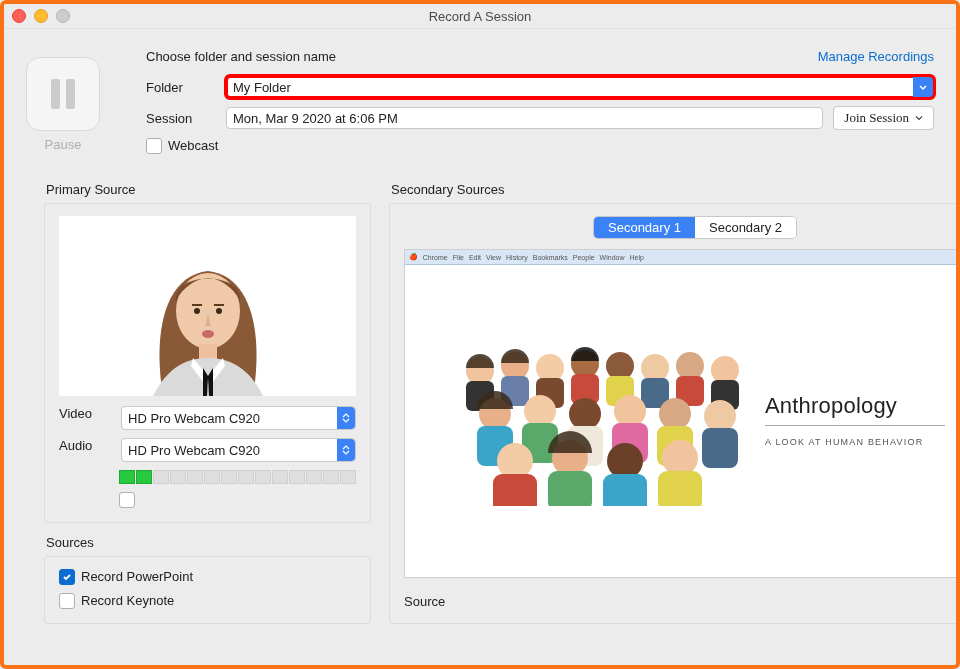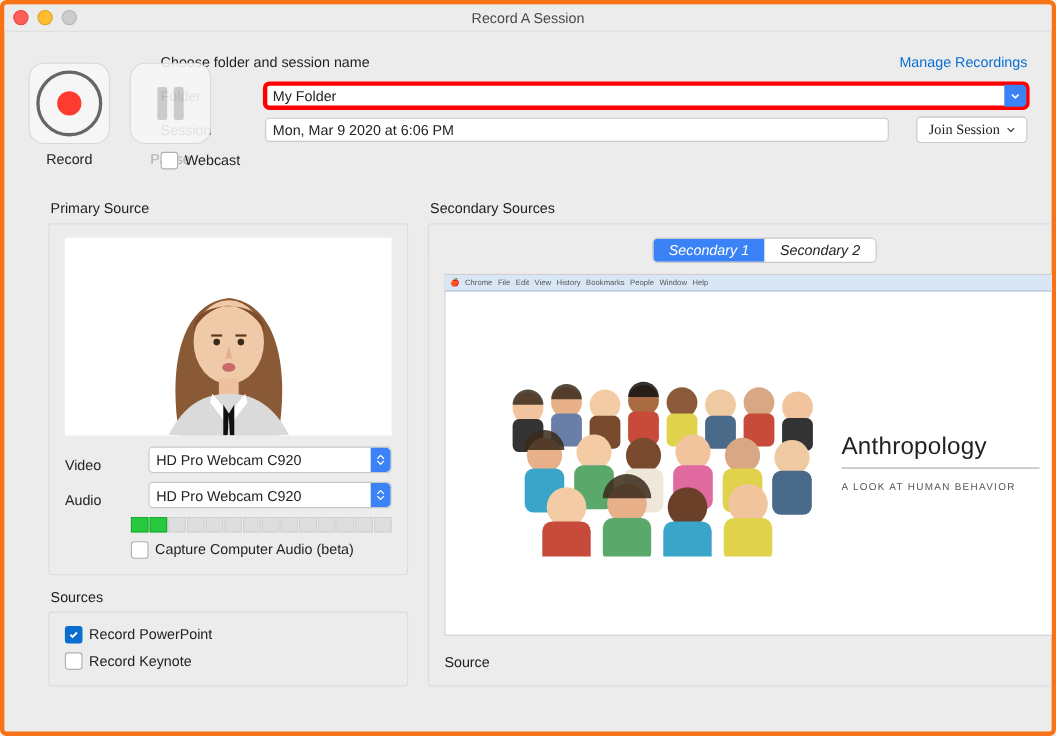--- a/index.html
+++ b/index.html
@@ -19,49 +19,49 @@
   .pause-bars{display:flex;gap:6px;}
   .pause-bars span{display:block;width:9px;height:30px;background:#c8c8c8;border-radius:2px;}
   .btn-label{text-align:center;font-size:13px;margin-top:6px;}
   .btn-label.disabled{color:#b0b0b0;}
   .btn-wrap{display:flex;flex-direction:column;align-items:center;}
 
   .formcol{flex:1;}
   .heading-row{display:flex;justify-content:space-between;align-items:center;margin-bottom:12px;}
   .heading{font-size:13px;}
   .link{color:#0a6ed1;font-size:13px;text-decoration:none;cursor:pointer;}
-  .field-row{display:flex;align-items:center;margin-bottom:8px;gap:25px;}
+  .field-row{display:flex;align-items:center;margin-bottom:8px;gap:10px;}
   .field-label{width:70px;font-size:13px;}
   .select,.textfield{flex:1;height:22px;border:1px solid #c8c8c8;border-radius:4px;background:#fff;font-size:13px;padding:0 6px;display:flex;align-items:center;position:relative;box-sizing:border-box;}
   .select.blue-arrow::after{content:"";position:absolute;right:0;top:0;bottom:0;width:20px;background:#3b82f6;border-radius:0 4px 4px 0;}
   .select .chev{position:absolute;right:4px;top:50%;transform:translateY(-50%);z-index:2;pointer-events:none;}
   .chev svg{display:block;}
   .folder-highlight{outline:4px solid #ff0000;outline-offset:-2px;}
   .join-btn{height:22px;border:1px solid #c8c8c8;border-radius:4px;background:#fff;padding:0 10px;display:flex;align-items:center;gap:6px;font-size:13px;cursor:pointer;font-family:Liberation Serif, serif;}
   .checkbox{display:flex;align-items:flex-start;gap:6px;font-size:13px;margin-left:0;}
   .cb{width:14px;height:14px;border:1px solid #b0b0b0;border-radius:3px;background:#fff;display:inline-flex;align-items:center;justify-content:center;}
   .cb.checked{background:#0a6ed1;border-color:#0a6ed1;}
   .cb.checked svg{display:block;}
   .cb svg{display:none;}
 
   .lower{display:flex;gap:18px;padding:0 22px 22px 40px;}
   .panel{border:1px solid #dcdcdc;border-radius:3px;padding:12px 14px 14px 14px;box-sizing:border-box;}
   .panel-title{font-size:13px;margin-bottom:6px;margin-left:2px;}
   .left-panels{width:340px;display:flex;flex-direction:column;gap:12px;}
   .video-preview{height:180px;background:#fff;display:flex;align-items:flex-end;justify-content:center;overflow:hidden;margin-bottom:10px;}
-  .row{display:flex;align-items:flex-end;gap:26px;margin-bottom:8px;}
+  .row{display:flex;align-items:flex-start;gap:12px;margin-bottom:8px;}
   .row .lbl{width:50px;font-size:13px;}
   .mac-select{flex:1;height:22px;border:1px solid #c8c8c8;border-radius:4px;background:#fff;font-size:13px;padding:0 6px;display:flex;align-items:center;position:relative;}
   .mac-select .arrows{position:absolute;right:0;top:0;bottom:0;width:18px;background:#3b82f6;border-radius:0 4px 4px 0;display:flex;flex-direction:column;align-items:center;justify-content:center;}
   .meter{display:flex;gap:1px;margin-left:60px;}
   .meter .seg{width:14px;height:12px;background:#dedede;border:1px solid #cfcfcf;}
   .meter .seg.on{background:#27c93f;border-color:#1fa833;}
 
   .right-panel{flex:1;display:flex;flex-direction:column;}
-  .segmented{display:flex;border:1px solid #c8c8c8;border-radius:5px;overflow:hidden;margin:0 auto 10px auto;font-style:italic;}
+  .segmented{display:flex;border:1px solid #c8c8c8;border-radius:5px;overflow:hidden;margin:0 auto 10px auto;}
   .segmented .seg-btn{padding:3px 14px;font-size:13px;background:#fff;cursor:pointer;}
   .segmented .seg-btn.active{background:#3b82f6;color:#fff;}
   .secondary-preview{flex:1;background:#fff;border:1px solid #cfcfcf;position:relative;min-height:320px;display:flex;flex-direction:column;}
   .menubar{height:14px;background:#d8e6f5;border-bottom:1px solid #b0c4de;display:flex;align-items:center;font-size:7px;color:#555;padding:0 4px;gap:5px;}
   .slide-area{flex:1;display:flex;align-items:center;justify-content:space-between;padding:30px 40px;}
   .people-illustration{width:320px;height:170px;position:relative;}
   .slide-text{width:180px;}
   .slide-title{font-size:22px;font-weight:400;letter-spacing:0.2px;margin-bottom:6px;}
   .divider{height:1px;background:#aaa;margin:6px 0 10px 0;}
   .slide-sub{font-size:9px;letter-spacing:1.2px;color:#555;line-height:1.4;}
@@ -78,28 +78,20 @@
       <div class="dot red"></div>
       <div class="dot yellow"></div>
       <div class="dot green"></div>
     </div>
     <div class="title">Record A Session</div>
   </div>
 
   <div class="content">
 
     <div class="leftcol">
-      <div class="btn-wrap">
-        <div class="square-btn">
-          <div class="record-circle">
-            <div class="record-inner"></div>
-          </div>
-        </div>
-        <div class="btn-label">Record</div>
-      </div>
       <div class="btn-wrap">
         <div class="square-btn" style="opacity:0.9;">
           <div class="pause-bars">
               <span></span>
               <span></span>
             </div>
         </div>
         <div class="btn-label disabled">Pause</div>
       </div>
     </div>
@@ -227,21 +219,20 @@
               <div class="seg"></div>
               <div class="seg"></div>
               <div class="seg"></div>
               <div class="seg"></div>
           </div>
 
           <label class="checkbox" style="margin-left:60px;margin-top:8px;">
             <span class="cb">
               
             </span>
-            <span>Capture Computer Audio (beta)</span>
           </label>
         </div>
       </div>
 
       <div>
         <div class="panel-title">Sources</div>
         <div class="panel">
           <label class="checkbox" style="margin-bottom:8px;">
             <span class="cb checked">
               <svg width="10" height="10" viewBox="0 0 10 10">

